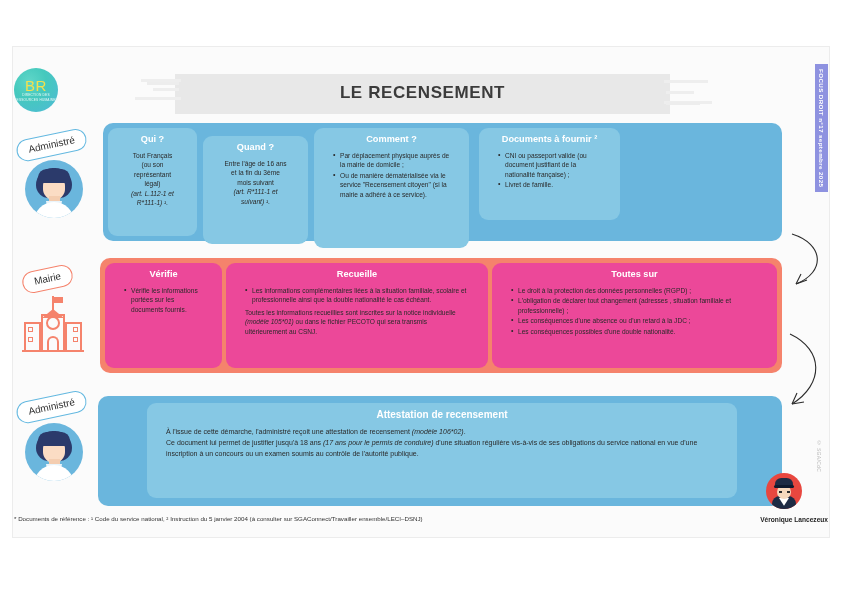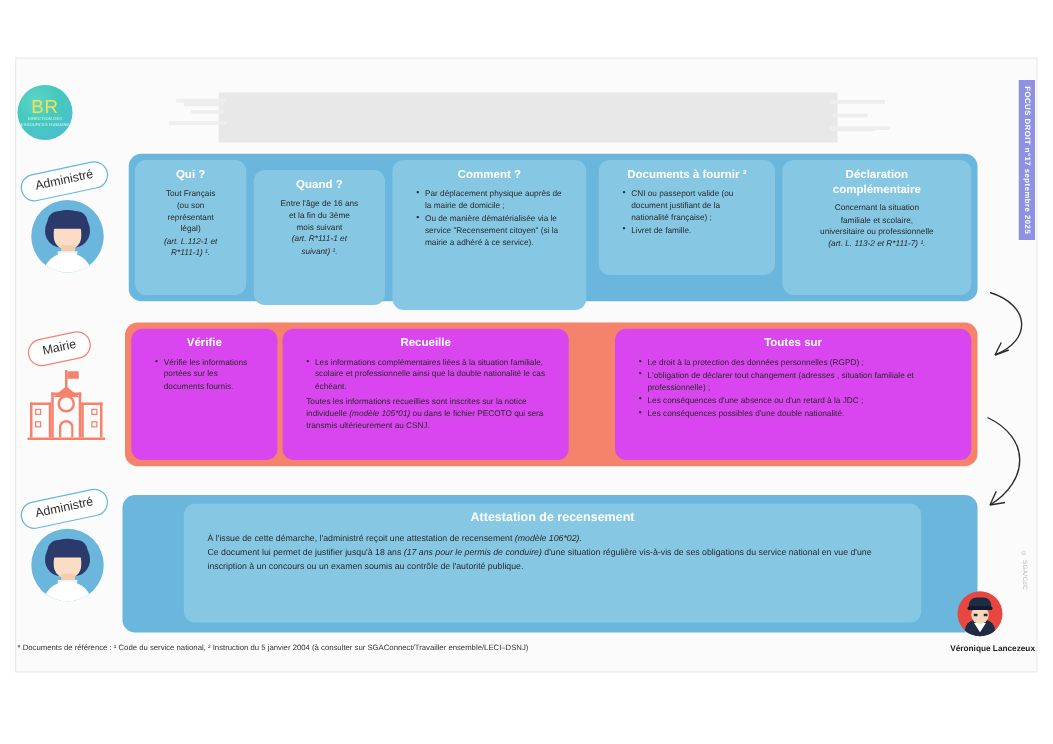--- a/index.html
+++ b/index.html
@@ -153,21 +153,21 @@
   .band {
     position: absolute; border-radius: 10px;
   }
   .band.blue  { background: #6ab6dd; }
   .band.coral { background: #f5836c; }
 
   .card {
     position: absolute; border-radius: 9px; padding: 6px 19px;
   }
   .card.blue  { background: #86c8e4; }
-  .card.coral { background: #d946ef; }
+  .card.coral { background: #ec4899; }
   .card.bigblue { background: #86c8e4; }
 
   .card-title {
     color: #ffffff; font-weight: bold; text-align: center;
     font-size: 9.2px; margin-bottom: 5px; line-height: 1.25;
   }
   .card-body { font-size: 6.6px; color: #2a2a2a; line-height: 1.45; }
   .card-body.center { text-align: center; }
   .card-body ul { list-style: none; }
   .card-body li {
@@ -221,20 +221,21 @@
   </div>
 
   <div class="banner">
     <div class="banner-wisp" style="left:-34px; top:5px; width:40px;"></div>
     <div class="banner-wisp" style="left:-22px; top:14px; width:26px;"></div>
     <div class="banner-wisp" style="left:-40px; top:23px; width:46px;"></div>
     <div class="banner-wisp" style="right:-38px; top:6px; width:44px;"></div>
     <div class="banner-wisp" style="right:-24px; top:17px; width:28px;"></div>
     <div class="banner-wisp" style="right:-42px; top:27px; width:48px;"></div>
   </div>
+  <div class="banner-title">LE RECENSEMENT</div>
 
   <div class="side-tab">
     <span>FOCUS DROIT n°17 septembre 2025</span>
   </div>
   <div class="side-credit">© SGA/CdC</div>
 
   <div class="actor" style="left:16px; top:134px;">
     <div class="bubble blue">Administré</div>
   </div>
   <div class="actor" style="left:25px; top:160px;">
@@ -285,29 +286,20 @@
   <div class="card blue" style="left:479px; top:128px; width:141px; height:92px;">
     <div class="card-title">Documents à fournir ²</div>
     <div class="card-body">
       <ul>
         <li>CNI ou passeport valide (ou document justifiant de la nationalité française) ;</li>
         <li>Livret de famille.</li>
       </ul>
     </div>
   </div>
 
-  <div class="card blue" style="left:626px; top:128px; width:151px; height:108px;">
-    <div class="card-title">Déclaration complémentaire</div>
-    <div class="card-body center">
-      <div>Concernant la situation</div>
-      <div>familiale et scolaire,</div>
-      <div>universitaire ou professionnelle</div>
-      <div class="it">(art. L. 113-2 et R*111-7) ¹.</div>
-    </div>
-  </div>
 
   <div class="actor" style="left:22px; top:268px;">
     <div class="bubble coral">Mairie</div>
   </div>
   <div class="actor" style="left:22px; top:298px;">
     <div class="mairie">
       <div class="m-flagpole"></div>
         <div class="m-flag"></div>
       <div class="m-wing-l"></div>
         <div class="m-wing-r"></div>
@@ -327,21 +319,21 @@
 
   <div class="card coral" style="left:105px; top:263px; width:117px; height:105px;">
     <div class="card-title">Vérifie</div>
     <div class="card-body">
       <ul>
           <li>Vérifie les informations portées sur les documents fournis.</li>
         </ul>
     </div>
   </div>
 
-  <div class="card coral" style="left:226px; top:263px; width:229px; height:105px;">
+  <div class="card coral" style="left:226px; top:263px; width:262px; height:105px;">
     <div class="card-title">Recueille</div>
     <div class="card-body">
       <ul>
           <li>Les informations complémentaires liées à la situation familiale, scolaire et professionnelle ainsi que la double nationalité le cas échéant.</li>
         </ul>
       <p><span>Toutes les informations recueillies sont inscrites sur la notice individuelle </span><span class="it">(modèle 105*01)</span><span> ou dans le fichier PECOTO qui sera transmis ultérieurement au CSNJ.</span></p>
     </div>
   </div>
 
   <div class="card coral" style="left:492px; top:263px; width:285px; height:105px;">

